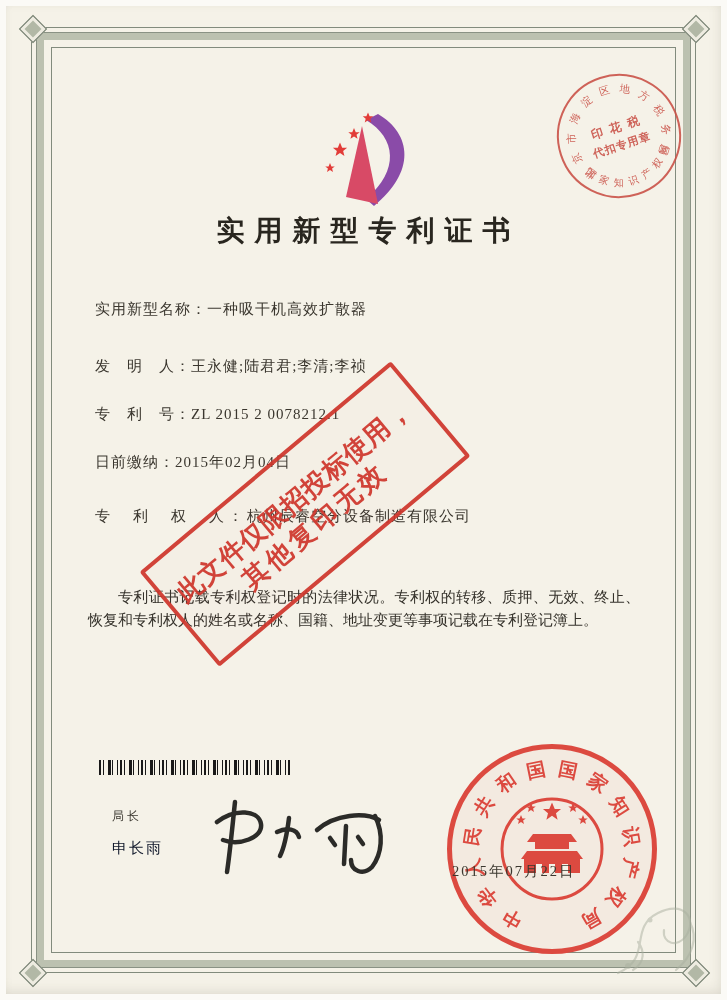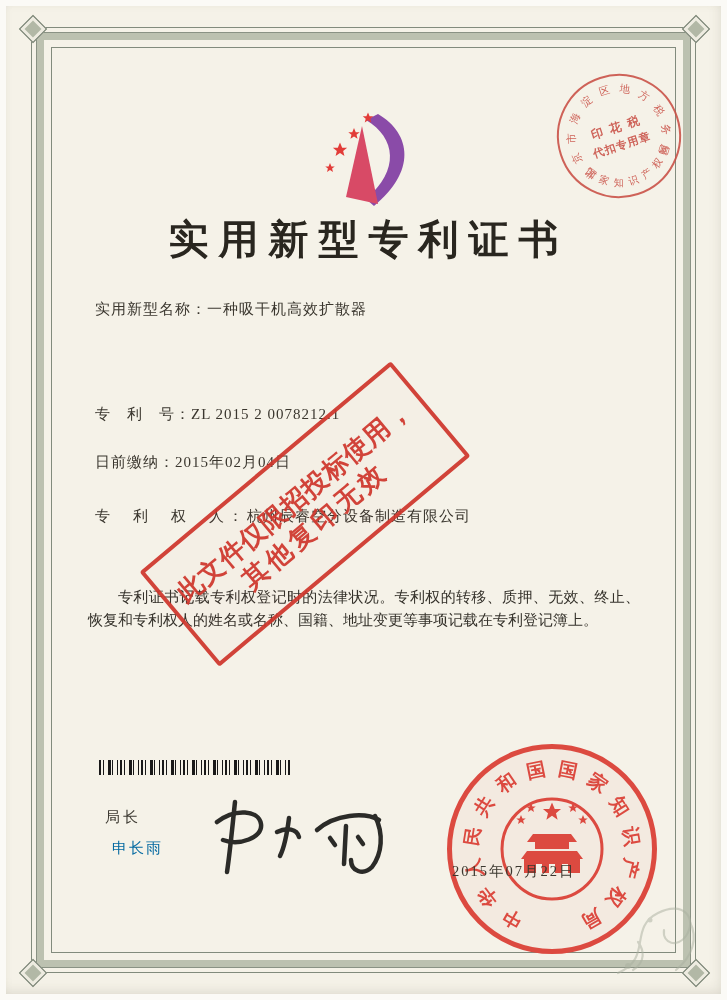--- a/index.html
+++ b/index.html
@@ -17,35 +17,35 @@
   .frame-inner{position:absolute;inset:47px 51px;border:1px solid #828b7d;pointer-events:none;}
   .corner{position:absolute;width:18px;height:18px;background:#b2b8a6;border:1.5px solid #7f887b;
     transform:rotate(45deg);box-shadow:inset 0 0 0 3px #eeece1;pointer-events:none;}
   .corner.tl{left:23px;top:19px}.corner.tr{left:686px;top:19px}
   .corner.bl{left:23px;top:963px}.corner.br{left:686px;top:963px}
   .flourish{position:absolute;left:598px;top:858px;opacity:.5;}
 
   .cert-no{position:absolute;left:93px;top:108px;font-size:15px;letter-spacing:2.5px;color:#3c3a32;}
   .logo{position:absolute;left:316px;top:110px;}
   .title{position:absolute;left:0;top:212px;width:100%;text-align:center;
-    font-size:40px;font-weight:700;letter-spacing:10px;text-indent:10px;color:#29261f;}
+    font-size:28px;font-weight:700;letter-spacing:10px;text-indent:10px;color:#29261f;}
 
   .fields{position:absolute;left:95px;top:300px;width:560px;height:290px;font-size:15px;letter-spacing:1px;color:#3a362e;}
   .field-row{position:absolute;left:0;white-space:nowrap;}
   .field-label{color:#3a362e;}
   .field-row.r5 .field-label{letter-spacing:4px;}
 
   .paras{position:absolute;left:88px;top:586px;width:552px;}
   .paras p{margin:0;text-indent:2em;font-size:15px;line-height:1.5;text-align:justify;color:#35322b;}
 
   .barcode{position:absolute;left:99px;top:760px;width:192px;height:15px;
     background-image:repeating-linear-gradient(90deg,#191919 0 2px,transparent 2px 4px,#191919 4px 5px,transparent 5px 9px,#191919 9px 12px,transparent 12px 13px,#191919 13px 14px,transparent 14px 18px,#191919 18px 19px,transparent 19px 21px);}
 
-  .sig-title{position:absolute;left:105px;top:808px;font-size:15px;letter-spacing:3px;color:#3b3830;}
-  .sig-name{position:absolute;left:112px;top:839px;font-size:15px;letter-spacing:2px;color:#0369a1;}
+  .sig-title{position:absolute;left:112px;top:808px;font-size:12px;letter-spacing:3px;color:#3b3830;}
+  .sig-name{position:absolute;left:112px;top:839px;font-size:15px;letter-spacing:2px;color:#0f172a;}
   .sig-script{position:absolute;left:205px;top:790px;}
 
   
   .overlay-stamp{
     position:absolute;left:141px;top:452px;width:320px;height:116px;
     transform:rotate(-40deg);border:4px solid #cf362c;border-radius:3px;
     display:flex;flex-direction:column;align-items:center;justify-content:center;
     color:#cf362c;font-weight:700;z-index:6;opacity:.93;background:rgba(210,60,50,.02);}
   .overlay-stamp .l1{font-size:26px;letter-spacing:1px;line-height:1.25;}
   .overlay-stamp .l2{font-size:26px;letter-spacing:4px;line-height:1.25;}
@@ -130,20 +130,21 @@
         <span class="c1">印 花 税</span>
         <span class="c2">代扣专用章</span>
       </div>
     </div>
   </div>
 
   <div class="title">实用新型专利证书</div>
 
   <div class="fields">
     <div class="field-row r1" style="top:0px"><span class="field-label">实用新型名称：</span><span class="field-value">一种吸干机高效扩散器</span></div>
+    <div class="field-row r2" style="top:57px"><span class="field-label">发　明　人：</span><span class="field-value">王永健;陆君君;李清;李祯</span></div>
     <div class="field-row r3" style="top:105px"><span class="field-label">专　利　号：</span><span class="field-value">ZL 2015 2 0078212.1</span></div>
     <div class="field-row r4" style="top:153px"><span class="field-label">日前缴纳：</span><span class="field-value">2015年02月04日</span></div>
     <div class="field-row r5" style="top:207px"><span class="field-label">专　利　权　人：</span><span class="field-value">杭州辰睿空分设备制造有限公司</span></div>
   </div>
 
   <div class="paras">
     <p>专利证书记载专利权登记时的法律状况。专利权的转移、质押、无效、终止、恢复和专利权人的姓名或名称、国籍、地址变更等事项记载在专利登记簿上。</p>
   </div>
 
   <div class="overlay-stamp">

